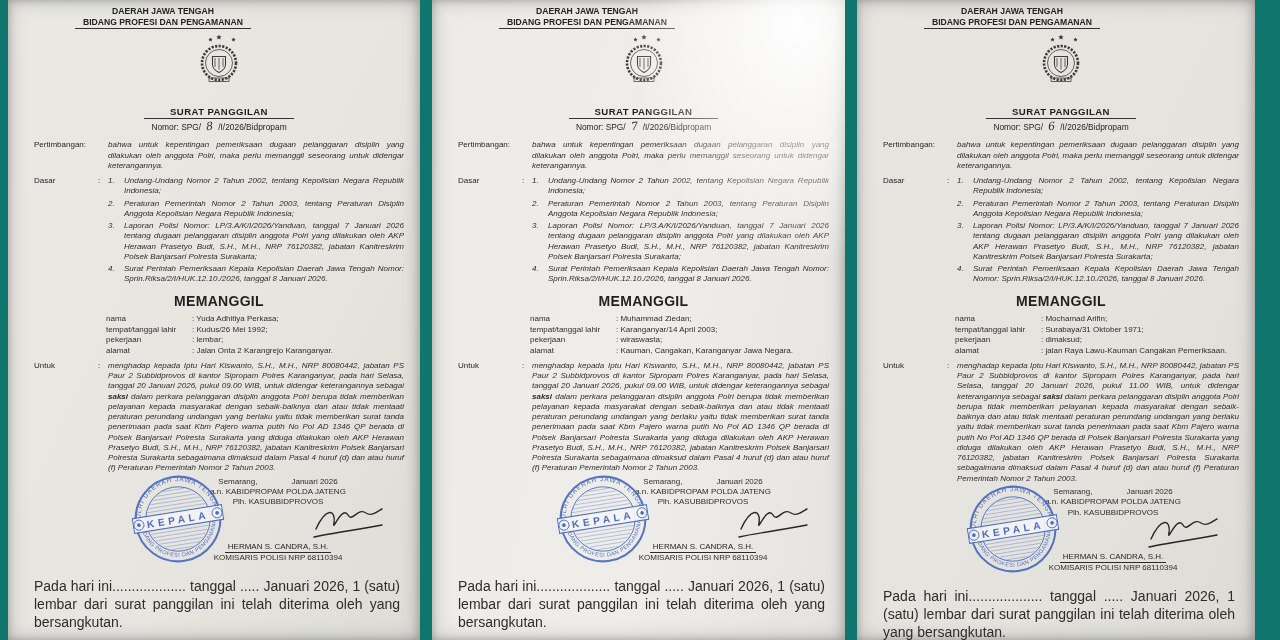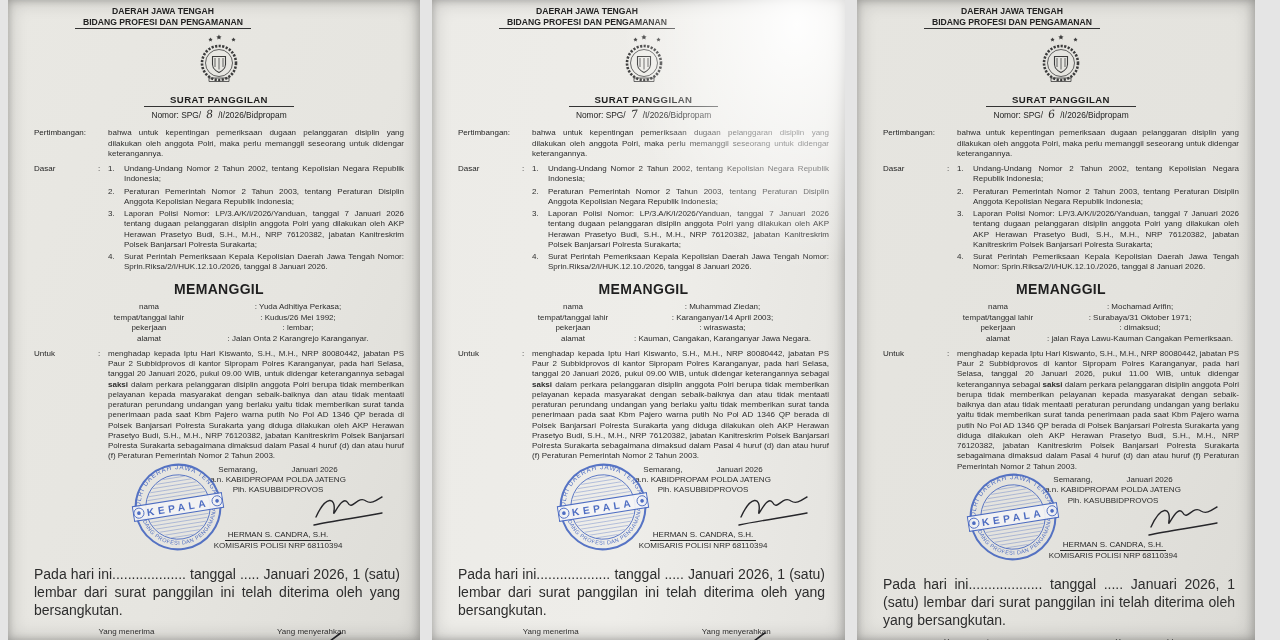--- a/index.html
+++ b/index.html
@@ -1,45 +1,45 @@
 <!DOCTYPE html>
 <html><head>
 <meta charset="utf-8">
 <style>
   * { margin:0; padding:0; box-sizing:border-box; }
   html,body { width:1280px; height:640px; overflow:hidden; }
   body { background:#0c0c0c; font-family:"Liberation Sans", sans-serif; color:#2d2d2d; }
-  #docs-row { display:flex; height:640px; padding-left:8px; padding-right:24px; gap:12px; background:#e5e5e5; }
+  #docs-row { display:flex; height:640px; padding-left:8px; padding-right:24px; gap:12px; background:#0f766e; }
   .doc { position:relative; height:640px; overflow:hidden; padding:6px 16px 0 26px;
          box-shadow: inset 0 0 20px rgba(0,0,0,.20), inset -3px 0 8px rgba(0,0,0,.14), inset 2px 0 6px rgba(0,0,0,.10); }
   .doc:nth-child(1){ width:412px; background:linear-gradient(115deg,#e9e8e3 0%,#e6e5e0 60%,#dddcd7 100%); }
   .doc:nth-child(2){ width:413px; background:linear-gradient(100deg,#ecebe7 0%,#eeede9 55%,#e4e3df 100%); }
   .doc:nth-child(3){ width:398px; background:linear-gradient(115deg,#e6e5e0 0%,#e4e3de 60%,#dcdbd6 100%); }
   .doc:nth-child(2)::before{ content:""; position:absolute; right:-30px; top:-40px; width:260px; height:320px;
          background:radial-gradient(ellipse at 70% 20%, rgba(255,255,255,.95) 0%, rgba(255,255,255,.45) 38%, rgba(255,255,255,0) 68%);
          pointer-events:none; }
   .letterhead { width:230px; margin-left:14px; text-align:center; font-weight:bold; font-size:8.6px; line-height:1.25; color:#222; }
   .letterhead .lh2 { border-bottom:1.2px solid #333; padding-bottom:1px; display:inline-block; padding-left:8px; padding-right:8px; }
   .emblem { display:block; margin:5px auto 0 auto; }
-  .titleblock { text-align:center; margin-top:5px; }
+  .titleblock { text-align:center; margin-top:17px; }
   .title { display:inline-block; font-weight:bold; font-size:9.6px; letter-spacing:.4px; color:#1e1e1e;
            border-bottom:1.2px solid #333; padding:0 26px 1px 26px; }
   .nomor { font-size:8.4px; margin-top:1px; color:#242424; }
   .hand-digit { display:inline-block; font-family:"DejaVu Serif", serif; font-style:italic; font-size:11px;
                 transform:rotate(-6deg); margin:0 5px; color:#30302f; }
   .body-rows { margin-top:7px; font-size:8px; line-height:1.28; }
   .row { display:flex; margin-top:5px; }
   .row .lab { width:64px; flex:none; color:#242424; }
   .row .col { width:10px; flex:none; }
-  .row .txt { flex:1; text-align:justify; }
+  .row .txt { flex:1; text-align:justify;font-style:italic; }
   .dasar-item { display:flex; margin-bottom:2px; }
   .dasar-item .num { width:16px; flex:none; }
   .dasar-item .itx { flex:1; text-align:justify; }
   .memanggil { text-align:center; font-weight:bold; font-size:14px; margin-top:6px; letter-spacing:.3px; color:#1f1f1f; }
-  .fields { margin:4px 0 0 72px; font-size:8px; line-height:1.3;text-align:center; }
+  .fields { margin:4px 0 0 72px; font-size:8px; line-height:1.3; }
   .frow { display:flex; }
   .frow .flab { width:86px; flex:none; }
   .frow .fval { flex:1; }
   .untuk-bold { font-weight:bold; }
   .sigblock { position:relative; width:232px; margin:3px 10px 0 auto; text-align:center; font-size:8px; line-height:1.3;
               height:92px; }
   .sig-city-gap { display:inline-block; width:34px; }
   .sig-name { display:inline-block; border-bottom:1px solid #2a2a2a; padding:0 3px 0 3px; margin-top:34px; font-size:8px; color:#1f1f1f; }
   .sig-rank { font-size:8px; }
   .stamp { position:absolute; left:-30px; top:-4px; transform:rotate(-9deg); opacity:.82; }

